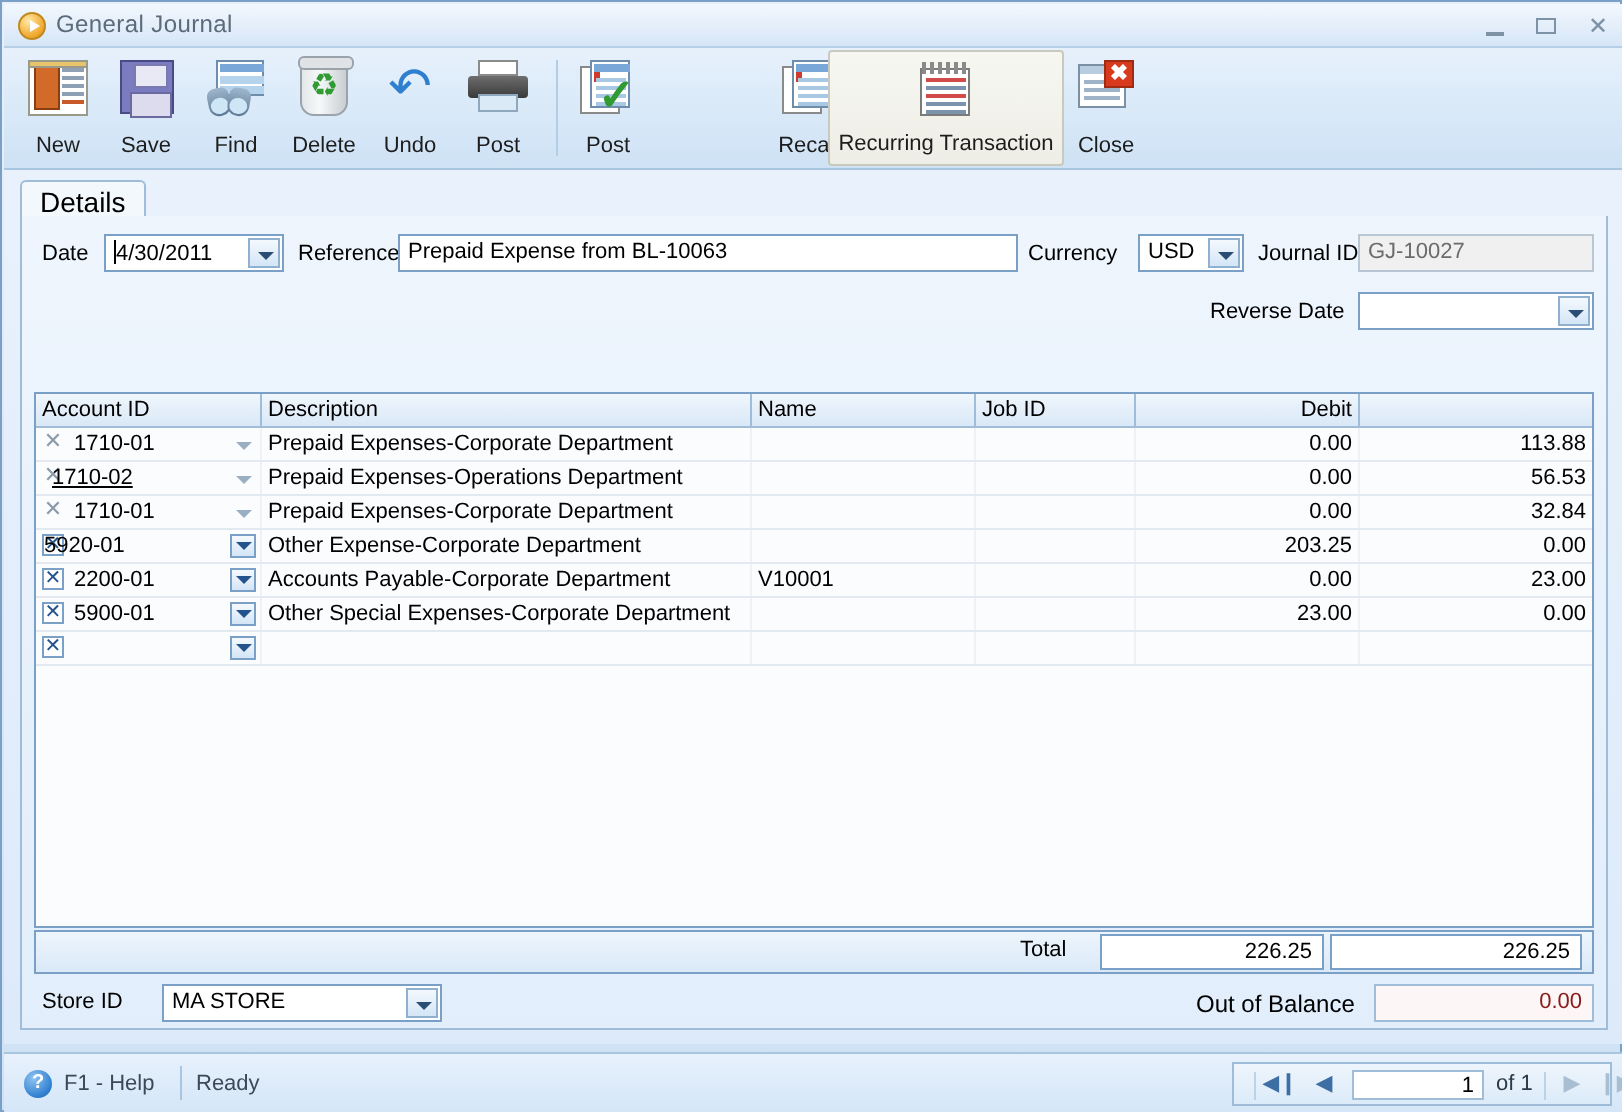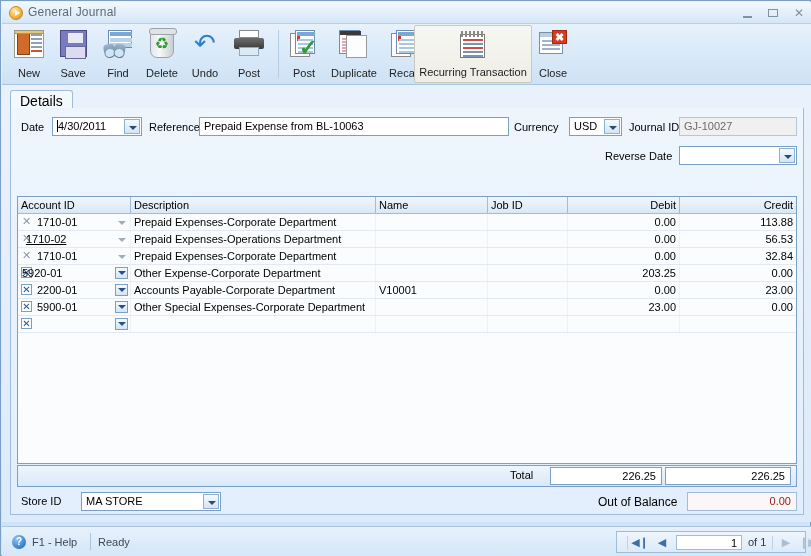--- a/index.html
+++ b/index.html
@@ -321,27 +321,20 @@
       <div class="ic ic-doc ic-post" style="width:28px;height:28px;">
         <span class="s"></span>
           <span class="f">
             <i class="red"></i>
           </span>
           <span class="chk">✓</span>
       </div>
       <div class="lbl">Post</div>
     </div>
 
-    <div class="tbtn" style="left:322px;width:60px;">
-      <div class="ic ic-dup" style="width:30px;height:28px;">
-        <span class="s2"></span>
-          <span class="s3"></span>
-      </div>
-      <div class="lbl">Duplicate</div>
-    </div>
 
     <div class="tbtn" style="left:382px;width:42px;">
       <div class="ic ic-doc" style="width:28px;height:28px;">
         <span class="s"></span>
           <span class="f">
             <i class="red"></i>
           </span>
       </div>
       <div class="lbl">Recap</div>
     </div>
@@ -406,21 +399,20 @@
         <span class="arw"></span>
       </div>
 
       <div id="grid">
         <div id="gridhead">
           <div class="hc" style="left:0;width:113px;">Account ID</div>
           <div class="hc" style="left:113px;width:245px;">Description</div>
           <div class="hc" style="left:358px;width:112px;">Name</div>
           <div class="hc" style="left:470px;width:80px;">Job ID</div>
           <div class="hc num" style="left:550px;width:112px;">Debit</div>
-          <div class="hc num" style="left:662px;width:116px;border-right:none;">Credit</div>
         </div>
         <div id="gridbody">
             <div class="grow">
               <div class="xmark gray">✕</div>
               <div class="ddn flat" style="left: 97px;"></div>
               <div class="gc " style="left: 0px; width: 113px; padding-left: 19px;">1710-01</div>
               <div class="gc " style="left: 113px; width: 245px;">Prepaid Expenses-Corporate Department</div>
               <div class="gc " style="left: 358px; width: 112px;"></div>
               <div class="gc " style="left: 470px; width: 80px;"></div>
               <div class="gc num" style="left: 550px; width: 112px;">0.00</div>

